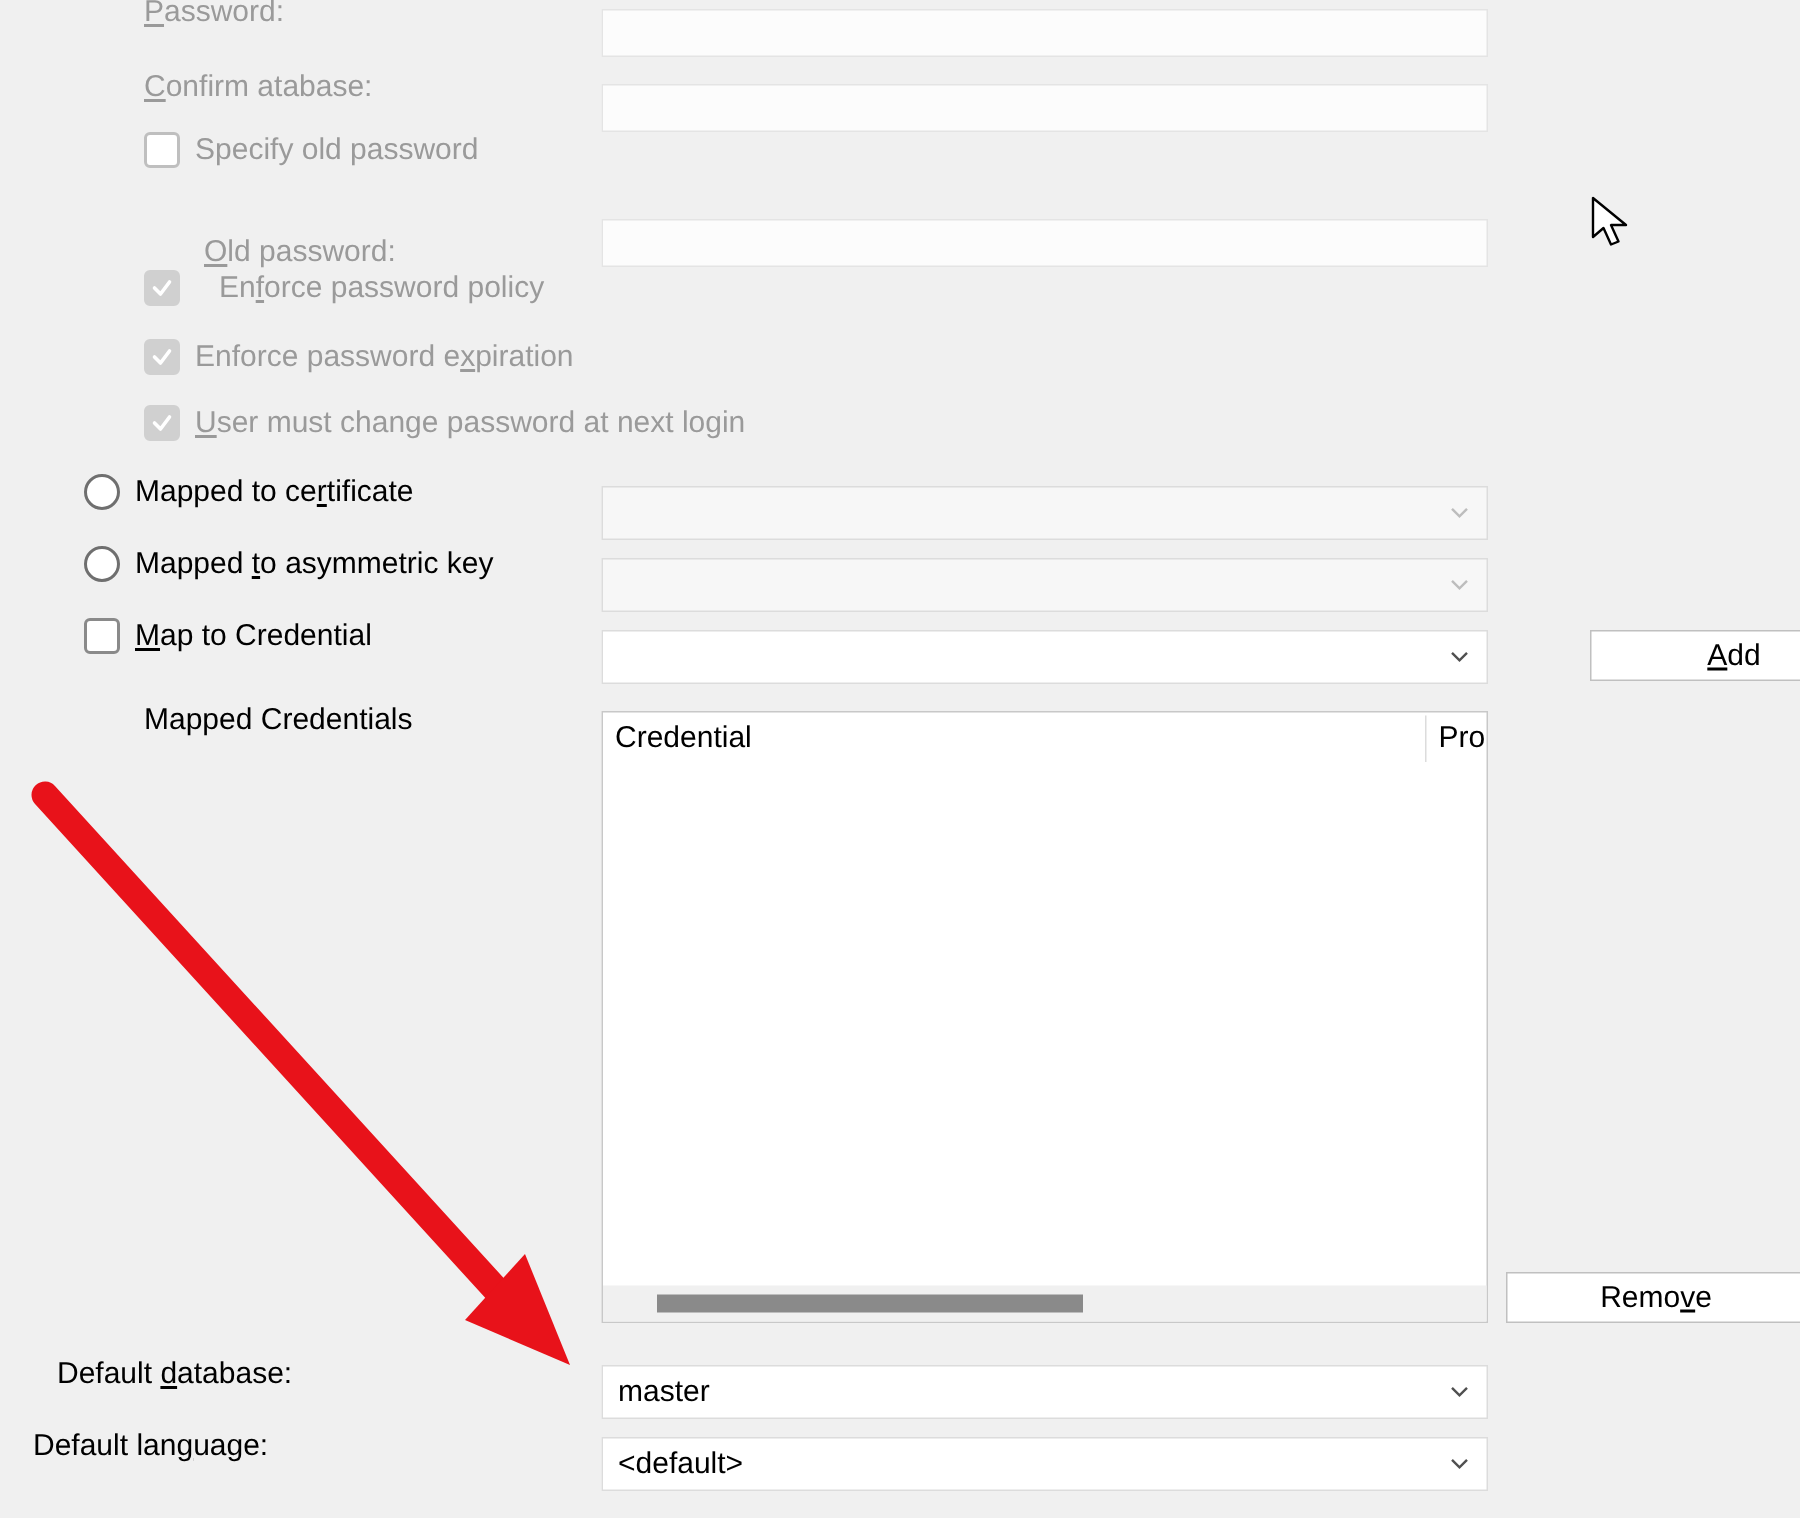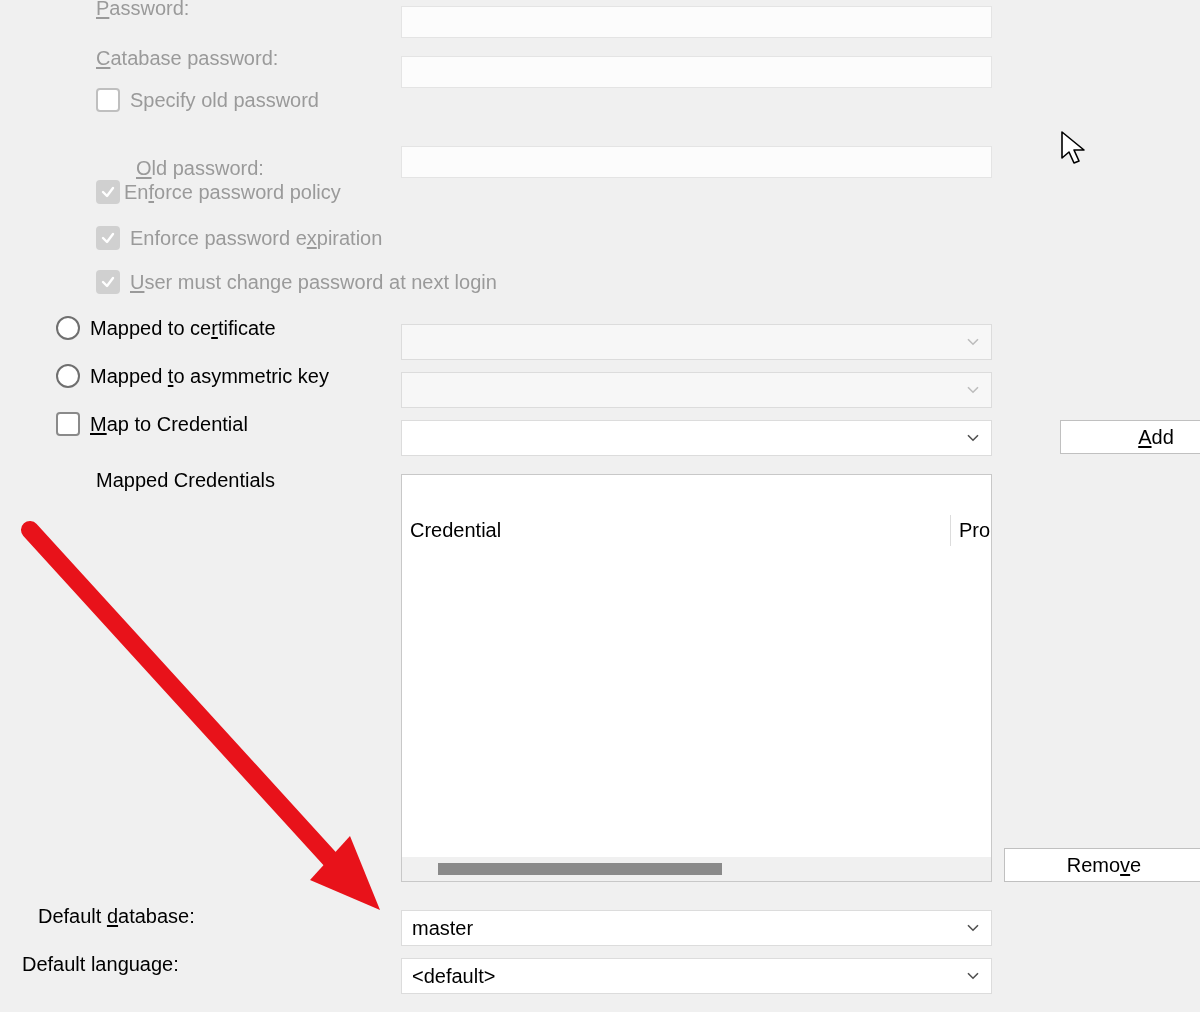--- a/index.html
+++ b/index.html
@@ -141,21 +141,20 @@
     background: var(--white);
     border: 1px solid #c8c8c8;
     box-sizing: border-box;
     position: absolute;
   }
   .listbox .header {
     display: flex;
     align-items: center;
     box-sizing: border-box;
     font-size: 20px;
-    margin-top: 38px;
   }
   .listbox .header .col {
     padding: 4px 8px;
     box-sizing: border-box;
   }
   .listbox .header .col + .col {
     border-left: 1px solid #dcdcdc;
   }
 
   
@@ -177,21 +176,21 @@
 
   <div class="row" style="top:8px;">
     <span class="label disabled-text" style="position:absolute; left:96px;">
       <span></span><span class="underline-first">P</span><span>assword:</span>
     </span>
     <div class="textbox disabled" style="position:absolute; left:401px; width:591px; top:-2px;"></div>
   </div>
 
   <div class="row" style="top:58px;">
     <span class="label disabled-text" style="position:absolute; left:96px;">
-      <span></span><span class="underline-first">C</span><span>atabase password:</span>
+      <span></span><span class="underline-first">C</span><span>onfirm atabase:</span>
     </span>
     <div class="textbox disabled" style="position:absolute; left:401px; width:591px; top:-2px;"></div>
   </div>
 
   <div class="row" style="top:100px;">
     <span class="checkbox" style="position:absolute; left:96px;"></span>
     <span class="label disabled-text" style="position:absolute; left:130px;">Specify old password</span>
   </div>
 
   <div class="row" style="top:148px;">
@@ -200,21 +199,21 @@
     </span>
     <div class="textbox disabled" style="position:absolute; left:401px; width:591px; top:-2px;"></div>
   </div>
 
   <div class="row" style="top:192px;">
     <span class="checkbox checked disabled" style="position:absolute; left:96px;">
       <svg width="16" height="16" viewBox="0 0 16 16">
           <path d="M3 8 L7 12 L13 4" stroke="#fff" stroke-width="2.4" fill="none" stroke-linecap="round" stroke-linejoin="round"></path>
         </svg>
     </span>
-    <span class="label disabled-text" style="position:absolute; left:124px;">
+    <span class="label disabled-text" style="position:absolute; left:146px;">
       <span>En</span><span class="underline-first">f</span><span>orce password policy</span>
     </span>
   </div>
 
   <div class="row" style="top:238px;">
     <span class="checkbox checked disabled" style="position:absolute; left:96px;">
       <svg width="16" height="16" viewBox="0 0 16 16">
           <path d="M3 8 L7 12 L13 4" stroke="#fff" stroke-width="2.4" fill="none" stroke-linecap="round" stroke-linejoin="round"></path>
         </svg>
     </span>

